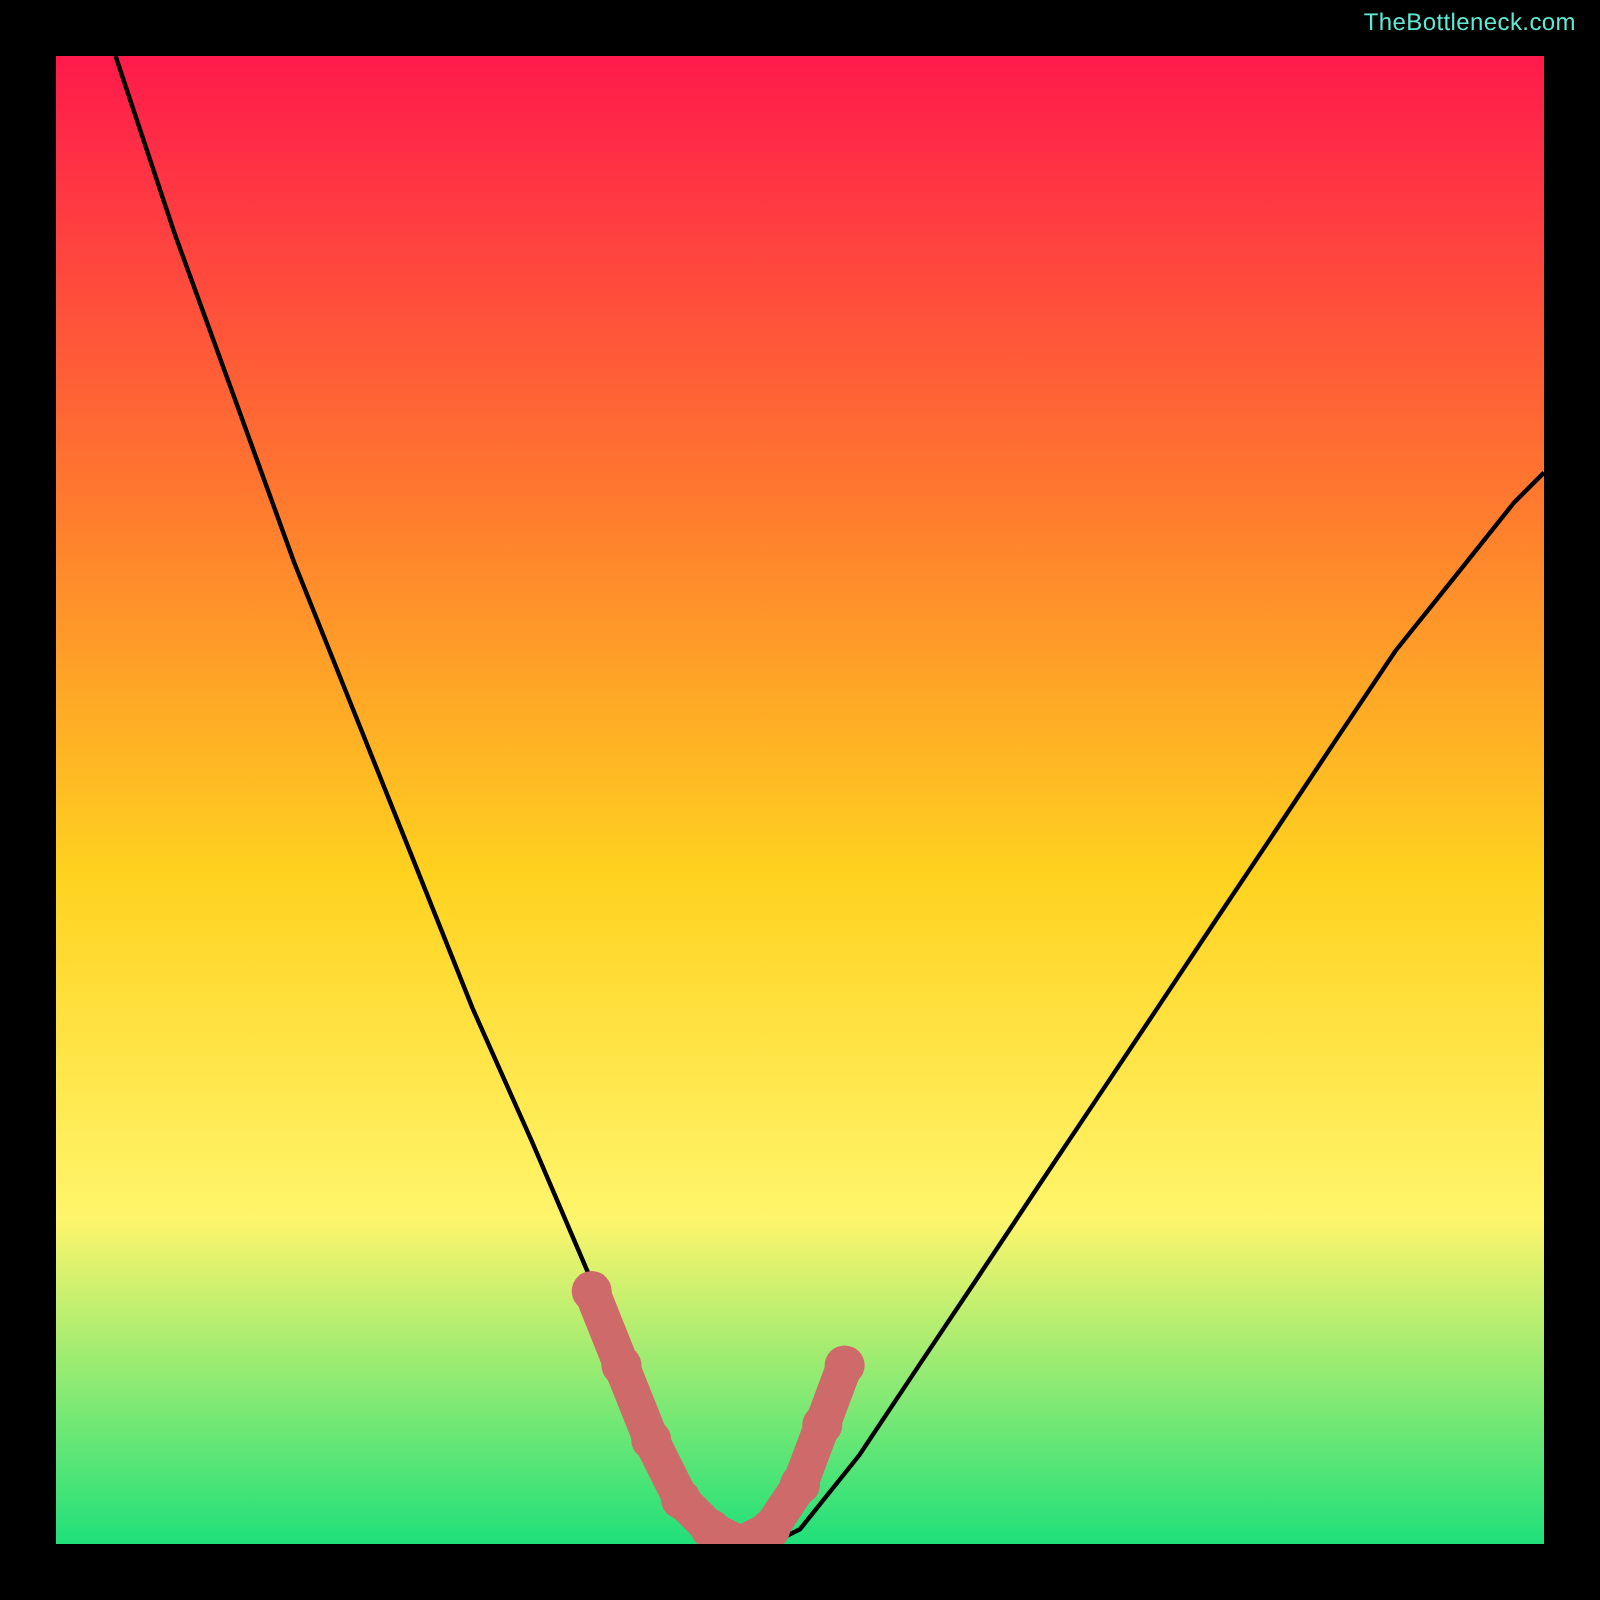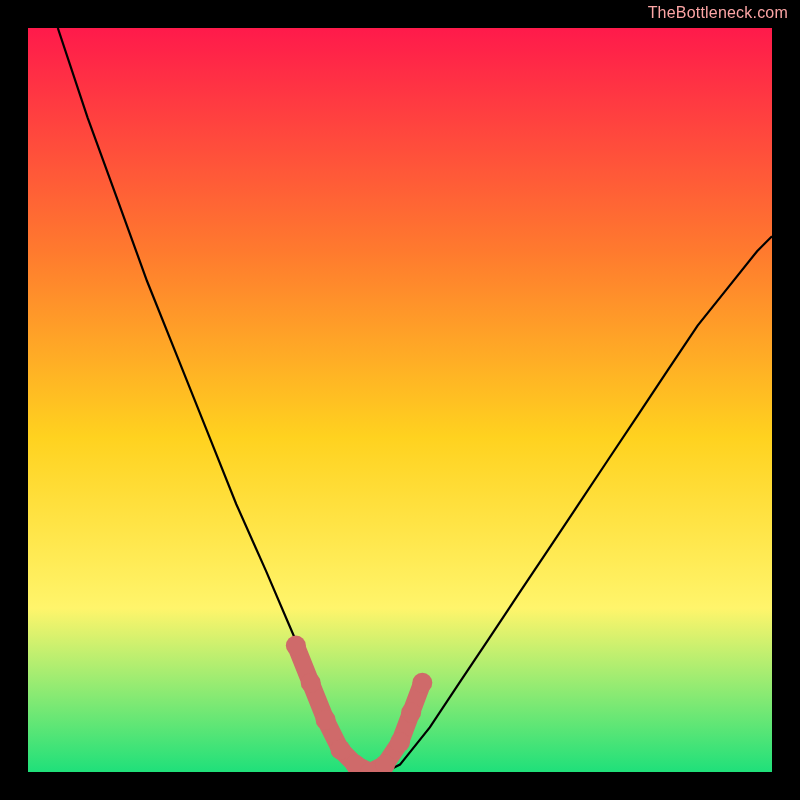--- a/index.html
+++ b/index.html
@@ -22,22 +22,22 @@
     position: absolute;
     top: 28px;
     left: 28px;
     width: 744px;
     height: 744px;
   }
   .watermark {
     position: absolute;
     top: 4px;
     right: 12px;
-    color: #fca5a5;
-    font-size: 16px;
+    color: #5eead4;
+    font-size: 12px;
     font-weight: 500;
     letter-spacing: 0.2px;
     user-select: none;
   }
   svg { display: block; }
 </style>
 </head>
 <body>
 
 <div class="frame">

